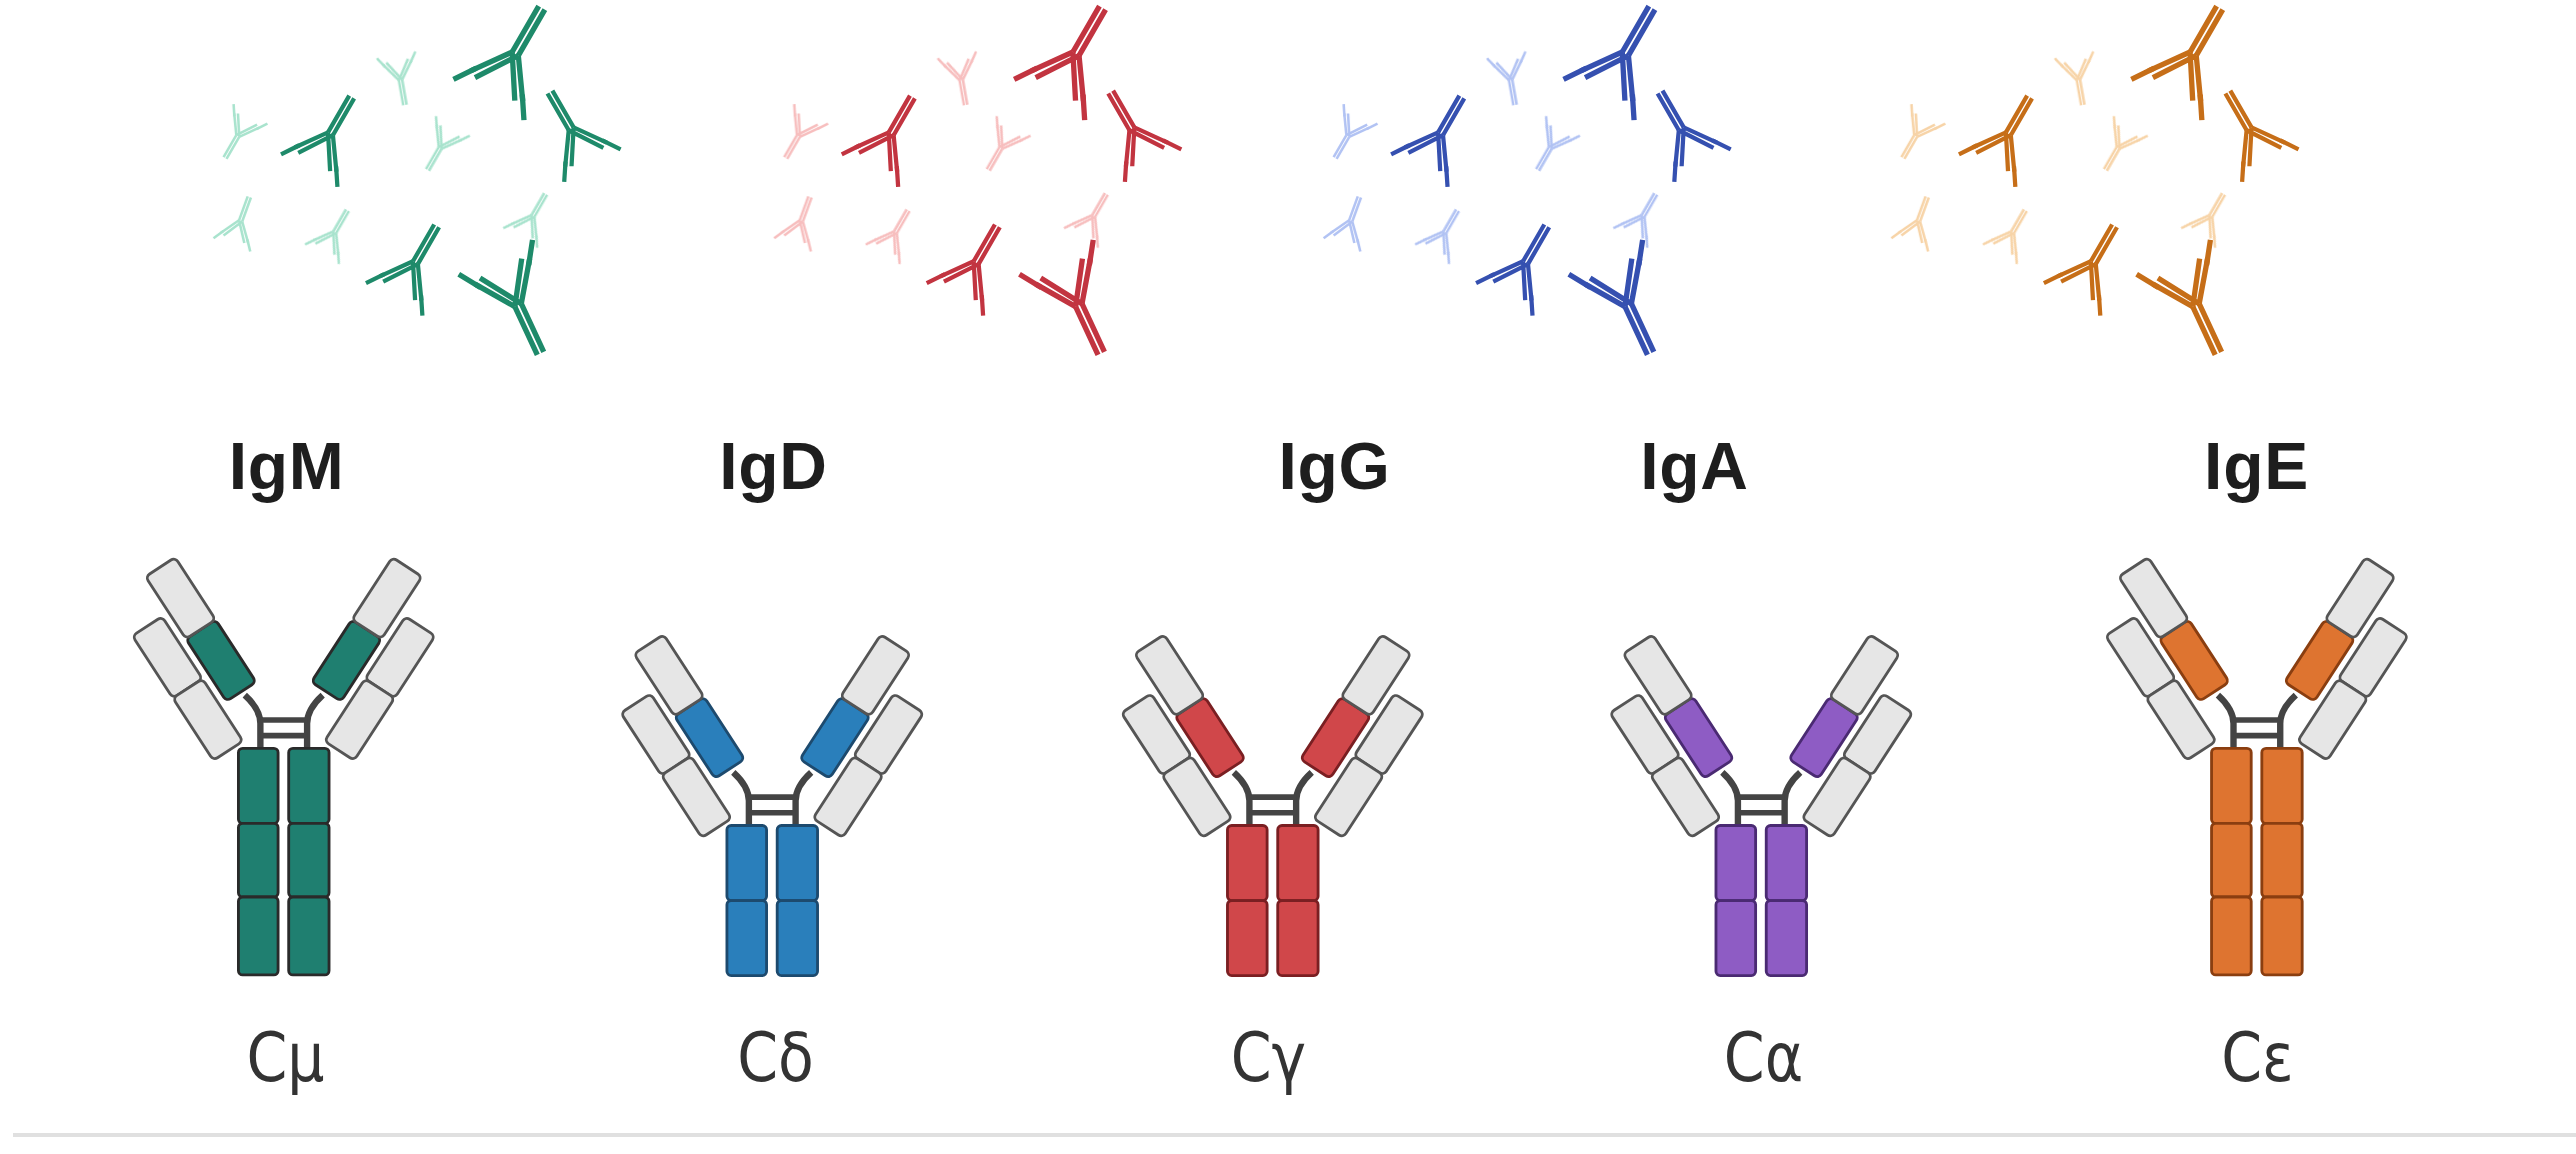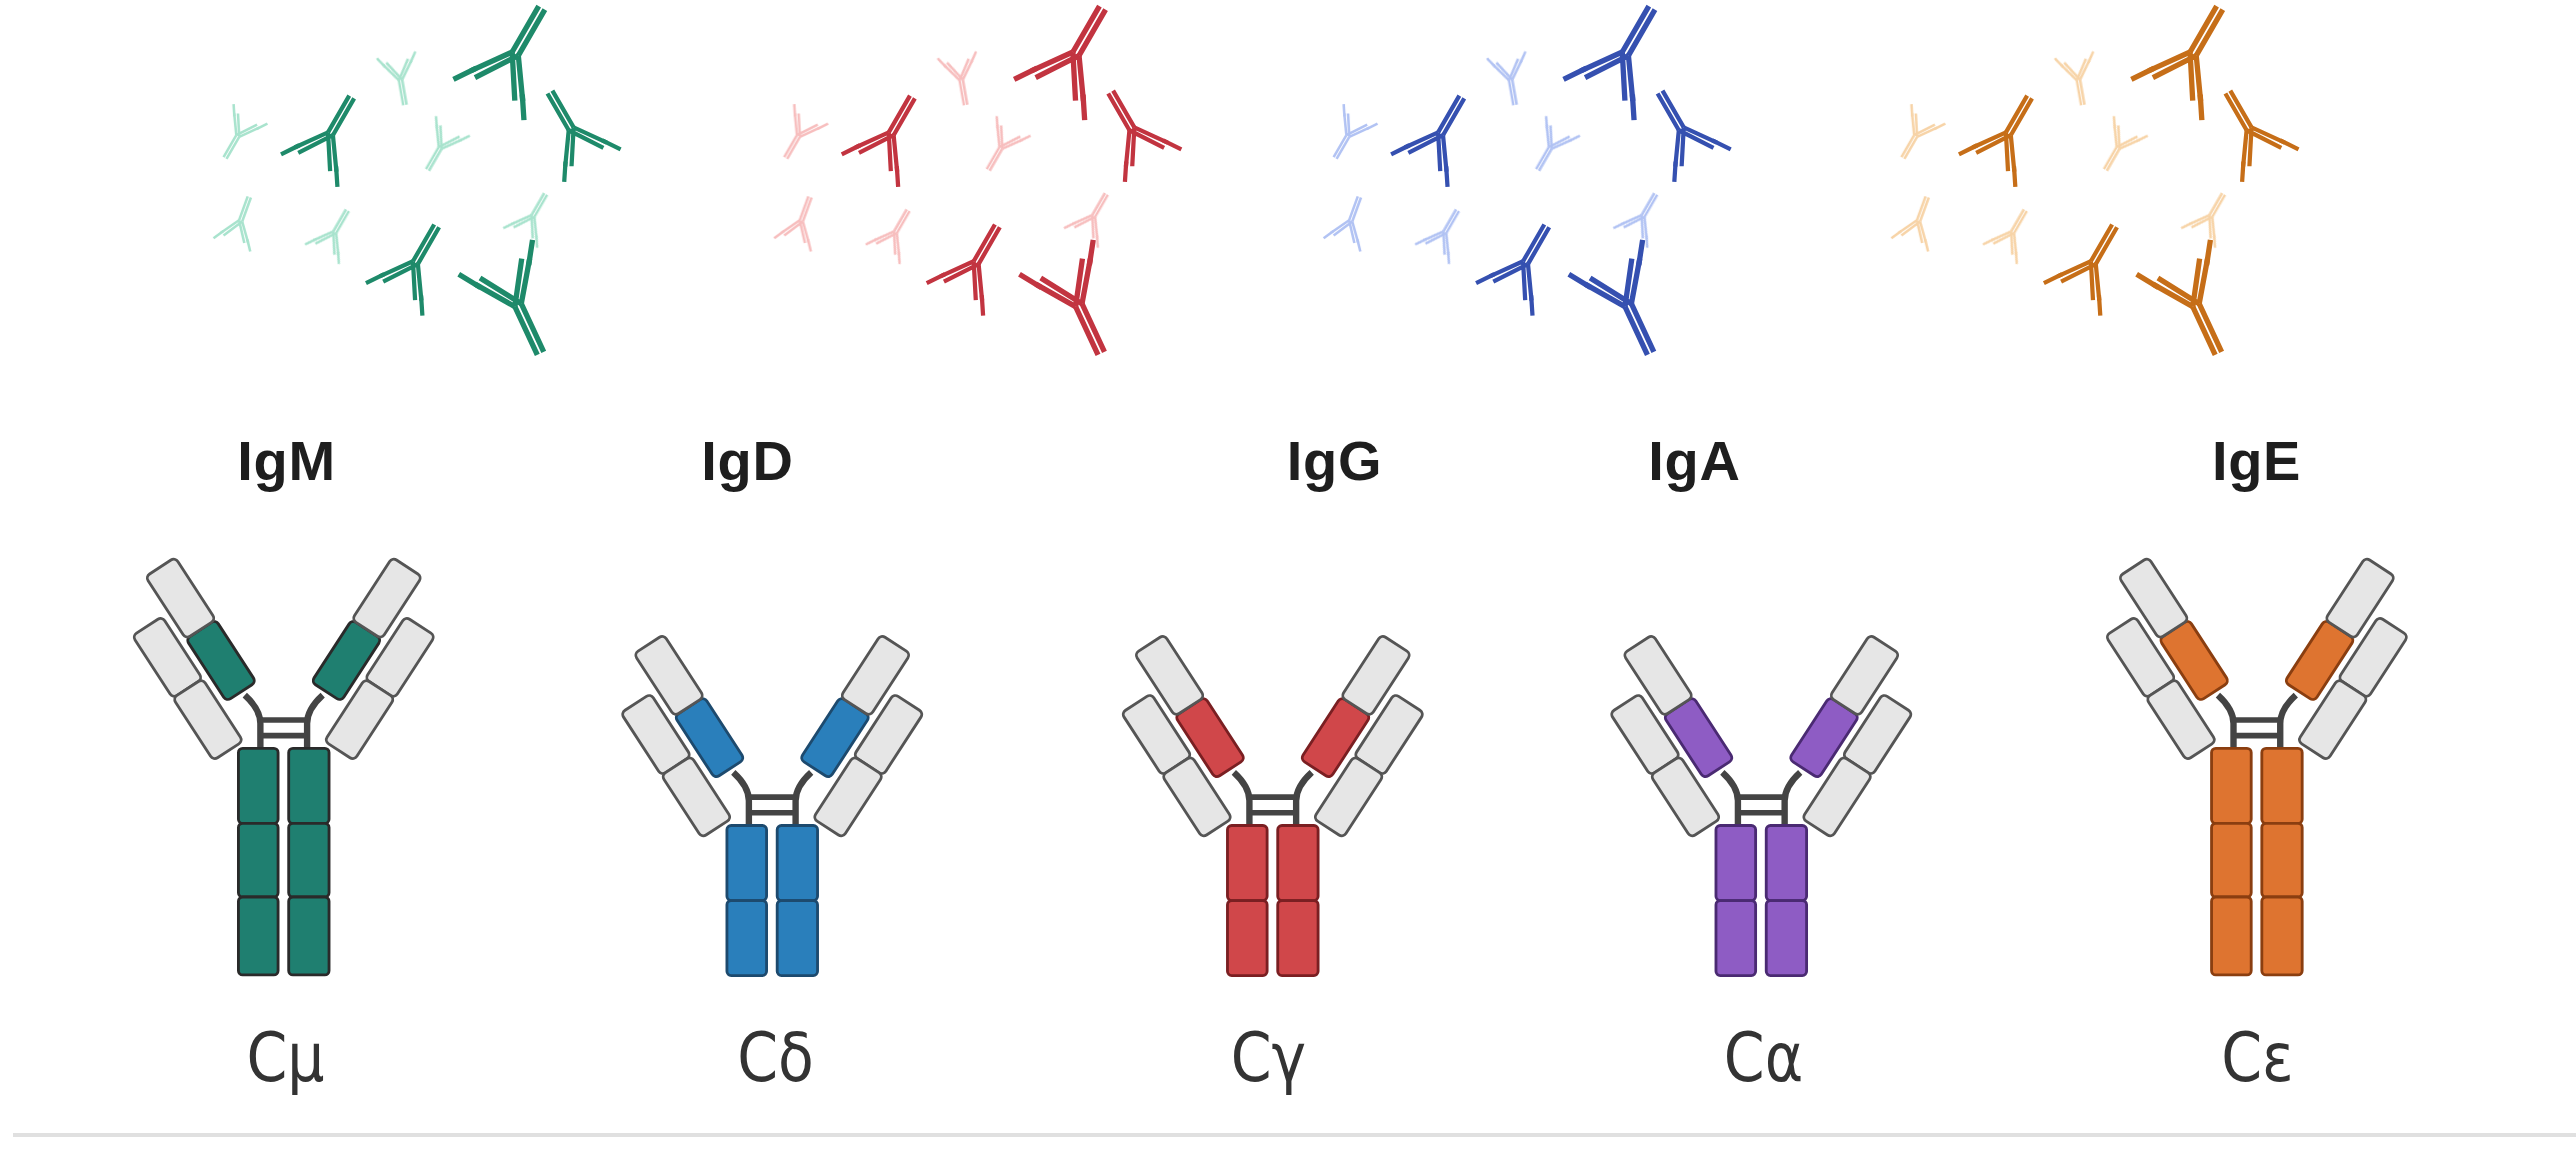--- a/index.html
+++ b/index.html
@@ -1,20 +1,20 @@
 <!DOCTYPE html>
 <html style="font-size:11.3px"><head>
 <meta charset="utf-8">
 <style>
   html, body { margin: 0; padding: 0; background: #ffffff; }
   body { width: 2576px; height: 1154px; position: relative; overflow: hidden;
          font-family: "Liberation Sans", "DejaVu Sans", sans-serif; }
   #figure { position: absolute; left: 0; top: 0; width: 2576px; height: 1154px; }
   .iso-title { position: absolute; top: 433px; width: 283px; margin-left: -142px; text-align: center;
-               font-family: "Liberation Sans", sans-serif; font-weight: bold; font-size: 56px;
+               font-family: "Liberation Sans", sans-serif; font-weight: bold; font-size: 66px;
                color: #1e1e1e; line-height: 1; letter-spacing: 0.7px; }
   .iso-const { position: absolute; top: 1024px; width: 283px; margin-left: -142px; text-align: center;
                font-family: "DejaVu Sans", sans-serif; font-weight: normal; font-size: 68px;
                color: #333333; line-height: 1; transform: scaleX(0.86); }
   .divider { position: absolute; left: 12.7px; right: 0; top: 1133px; height: 3.5px; background: #e0e0e0; }
 </style>
 </head>
 <body>
 
 <svg id="figure" width="2576" height="1154" viewBox="0 0 3637 1630" xmlns="http://www.w3.org/2000/svg">
@@ -233,21 +233,21 @@
     <g transform="translate(60,-80) rotate(33)">
       <rect x="-25" y="-105" width="50" height="105" rx="7" fill="#de7430" stroke="#8a3e10" stroke-width="4"></rect>
       <rect x="-25" y="-210" width="50" height="105" rx="7" fill="#e6e6e6" stroke="#555" stroke-width="4"></rect>
       <rect x="36" y="-150" width="50" height="105" rx="7" fill="#e6e6e6" stroke="#555" stroke-width="4"></rect>
       <rect x="36" y="-45" width="50" height="105" rx="7" fill="#e6e6e6" stroke="#555" stroke-width="4"></rect>
     </g>
   </g>
 </svg>
 
 <div class="iso-title" style="left:287px">IgM</div>
-<div class="iso-title" style="left:748px">IgD</div>
+<div class="iso-title" style="left:774px">IgD</div>
 <div class="iso-title" style="left:1335px">IgG</div>
 <div class="iso-title" style="left:1695px">IgA</div>
 <div class="iso-title" style="left:2257px">IgE</div>
 
 <div class="iso-const" style="left:286px">Cμ</div>
 <div class="iso-const" style="left:776px">Cδ</div>
 <div class="iso-const" style="left:1269px">Cγ</div>
 <div class="iso-const" style="left:1764px">Cα</div>
 <div class="iso-const" style="left:2258px">Cε</div>
 

